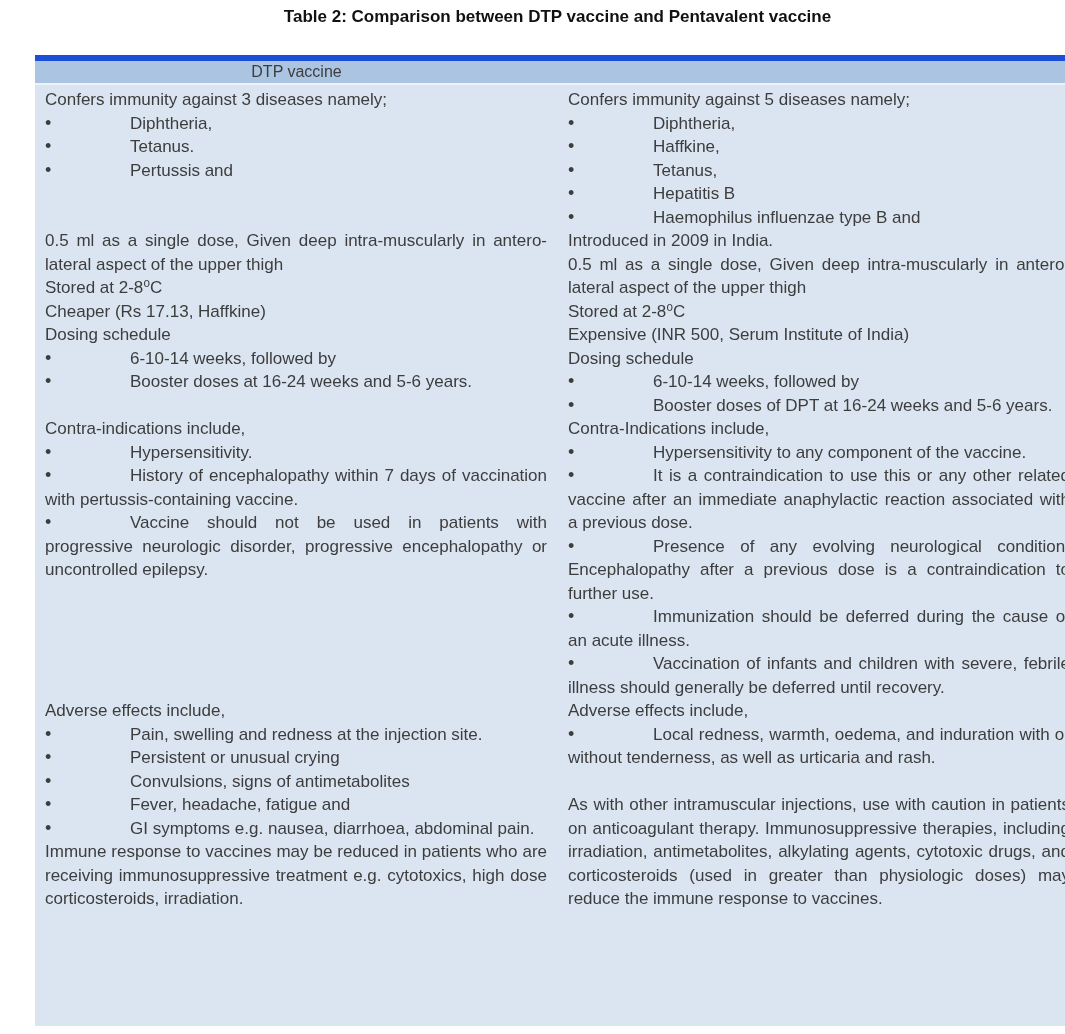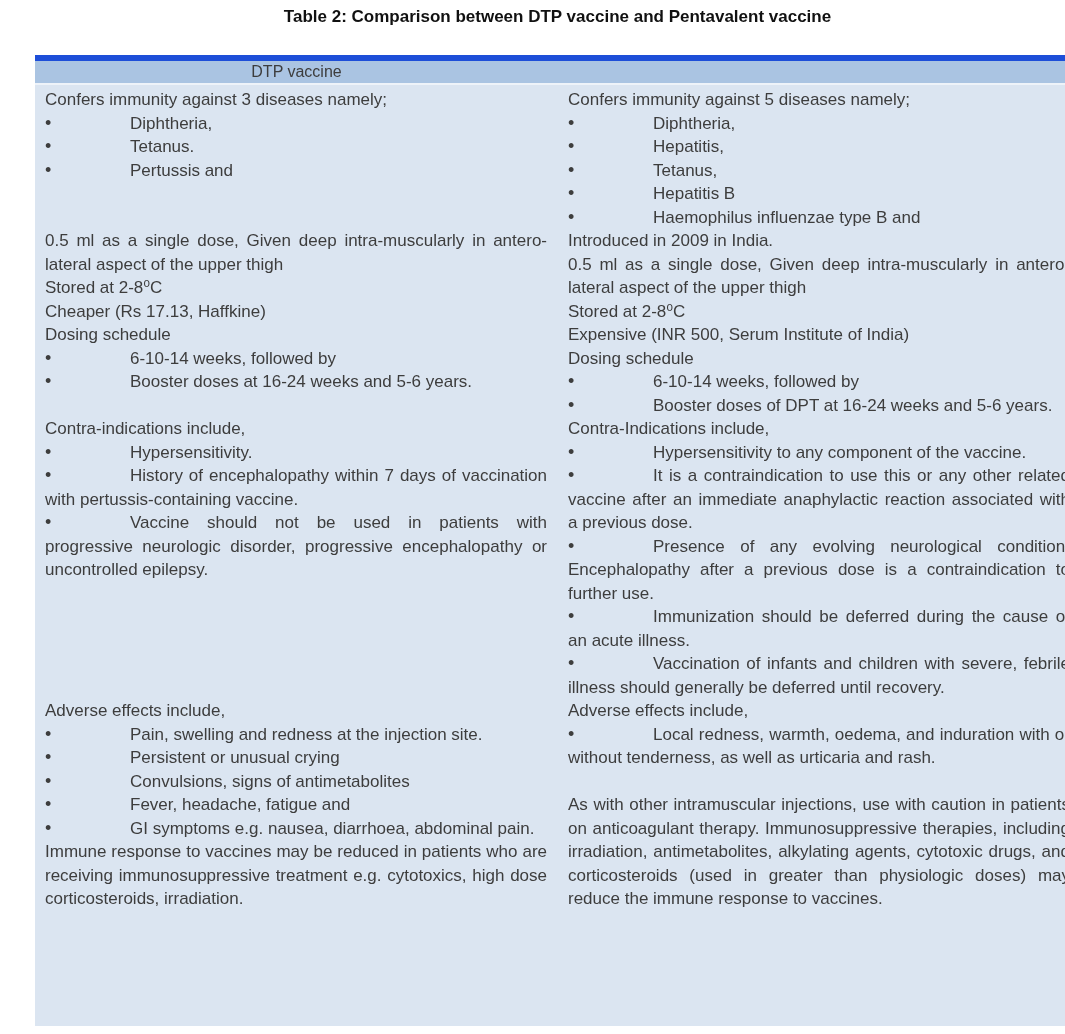--- a/index.html
+++ b/index.html
@@ -113,21 +113,21 @@
           <p><span class="bullet-marker">•</span><span>Pain, swelling and redness at the injection site.</span></p>
           <p><span class="bullet-marker">•</span><span>Persistent or unusual crying</span></p>
           <p><span class="bullet-marker">•</span><span>Convulsions, signs of antimetabolites</span></p>
           <p><span class="bullet-marker">•</span><span>Fever, headache, fatigue and</span></p>
           <p><span class="bullet-marker">•</span><span>GI symptoms e.g. nausea, diarrhoea, abdominal pain.</span></p>
           <p>Immune response to vaccines may be reduced in patients who are receiving immunosuppressive treatment e.g. cytotoxics, high dose corticosteroids, irradiation.</p>
         </div>
       <div class="cell">
           <p>Confers immunity against 5 diseases namely;</p>
           <p><span class="bullet-marker">•</span><span>Diphtheria,</span></p>
-          <p><span class="bullet-marker">•</span><span>Hepatitis,</span></p>
+          <p><span class="bullet-marker">•</span><span>Haffkine,</span></p>
           <p><span class="bullet-marker">•</span><span>Tetanus,</span></p>
           <p><span class="bullet-marker">•</span><span>Hepatitis B</span></p>
           <p><span class="bullet-marker">•</span><span>Haemophilus influenzae type B and</span></p>
           <p>Introduced in 2009 in India.</p>
           <p>0.5 ml as a single dose, Given deep intra-muscularly in antero-lateral aspect of the upper thigh</p>
           <p>Stored at 2-8⁰C</p>
           <p>Expensive (INR 500, Serum Institute of India)</p>
           <p>Dosing schedule</p>
           <p><span class="bullet-marker">•</span><span>6-10-14 weeks, followed by</span></p>
           <p><span class="bullet-marker">•</span><span>Booster doses of DPT at 16-24 weeks and 5-6 years.</span></p>

